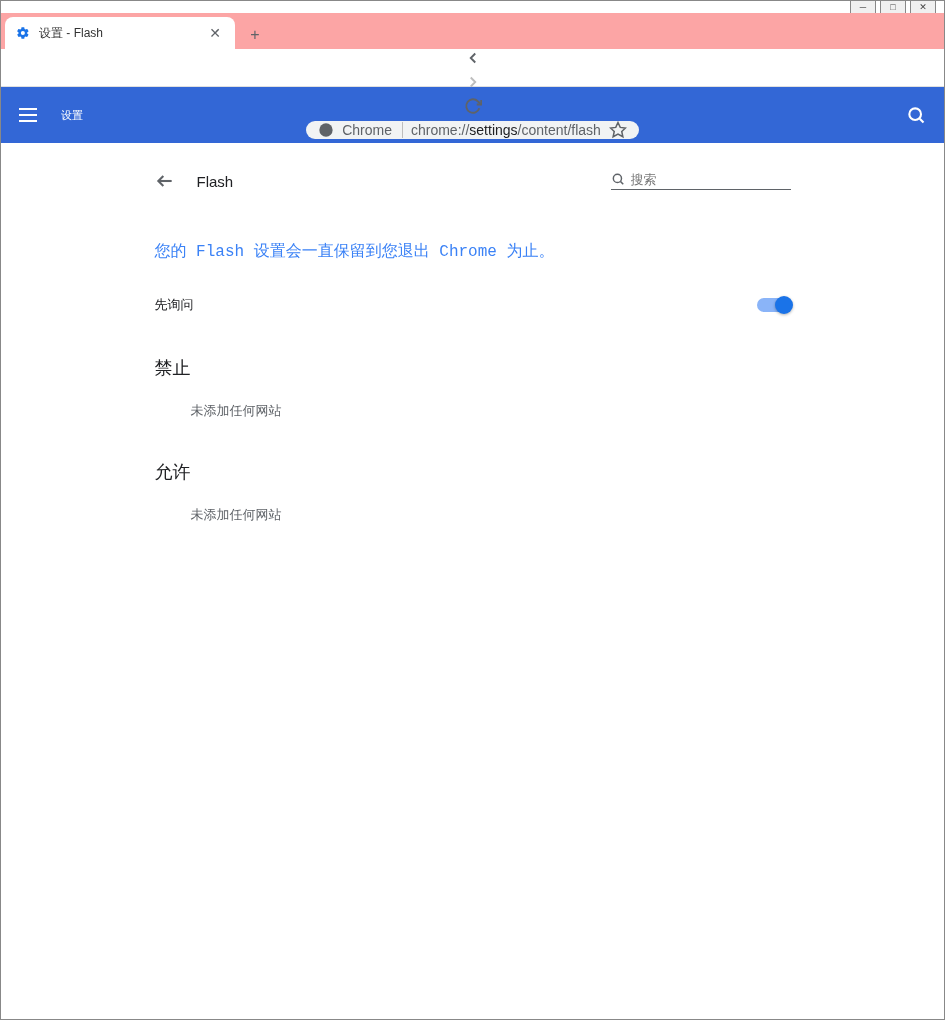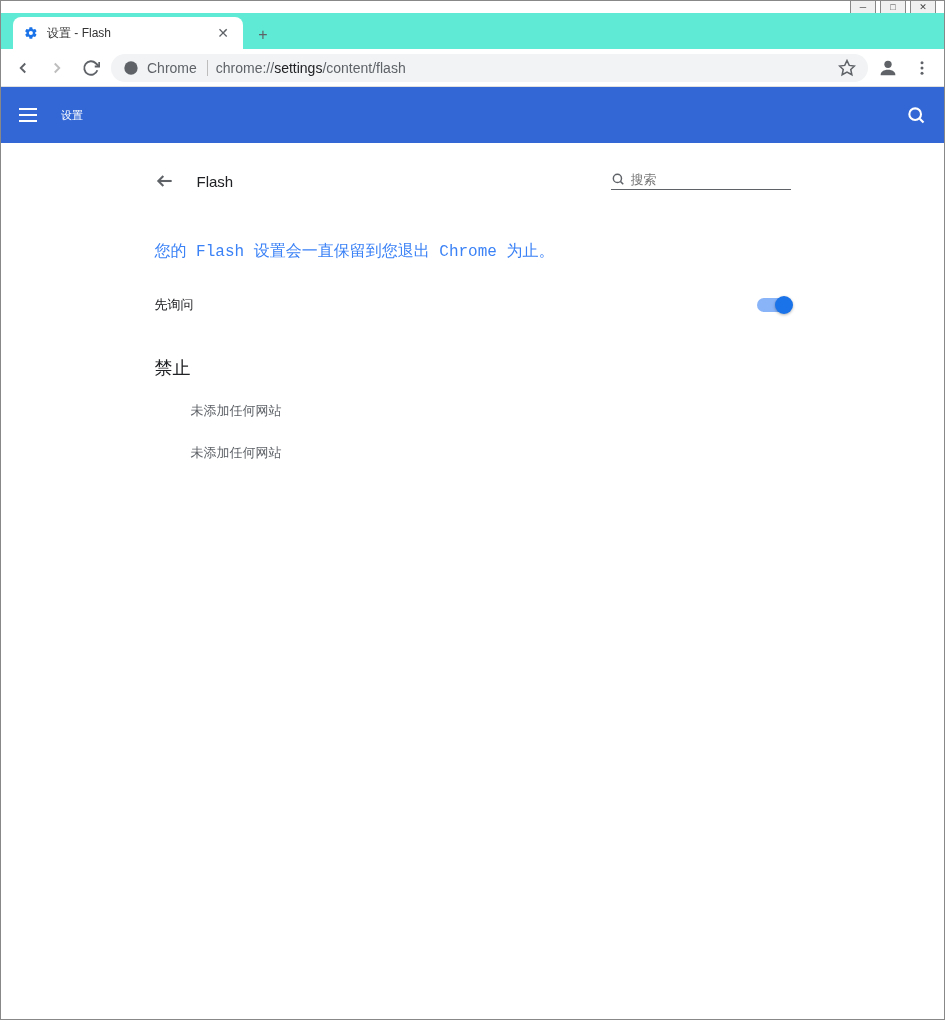--- a/index.html
+++ b/index.html
@@ -3,28 +3,28 @@
 <meta charset="utf-8">
 <style>
 * { margin: 0; padding: 0; box-sizing: border-box; font-family: "Segoe UI", "Microsoft YaHei", Arial, sans-serif; }
 body { background: #fff; width: 945px; height: 1020px; overflow: hidden; border: 1px solid #888; }
 
 
 .titlebar { height: 12px; background: #fff; display: flex; justify-content: flex-end; align-items: center; padding-right: 8px; gap: 4px; }
 .win-btn { width: 26px; height: 14px; border: 1px solid #888; background: #f0f0f0; display: flex; align-items: center; justify-content: center; font-size: 9px; color: #444; cursor: default; }
 
 
-.tabstrip { height: 36px; background: #5eead4; display: flex; align-items: flex-end; padding-left: 12px; position: relative; }
+.tabstrip { height: 36px; background: #fca5a5; display: flex; align-items: flex-end; padding-left: 4px; position: relative; }
 .tab { height: 32px; background: #fff; border-radius: 8px 8px 0 0; display: flex; align-items: center; padding: 0 10px; min-width: 230px; font-size: 12px; color: #333; position: relative; }
 .tab-icon { width: 16px; height: 16px; margin-right: 8px; display: flex; align-items: center; justify-content: center; }
 .tab-close { margin-left: auto; color: #5f6368; font-size: 14px; cursor: pointer; padding: 2px 4px; }
 .new-tab { width: 28px; height: 28px; display: flex; align-items: center; justify-content: center; color: #5f6368; font-size: 16px; margin-left: 6px; cursor: pointer; }
 
 
-.toolbar { height: 38px; background: #fff; display: flex; align-items: center; padding: 0 8px; gap: 6px; border-bottom: 1px solid #e0e0e0; }
+.toolbar { height: 38px; background: #fff; display: flex; align-items: center; padding: 0 8px; gap: 6px; border-bottom: 1px solid #e0e0e0; flex-direction: column; }
 .nav-btn { width: 28px; height: 28px; display: flex; align-items: center; justify-content: center; color: #5f6368; border-radius: 50%; cursor: pointer; }
 .nav-btn.disabled { color: #bdbdbd; }
 .omnibox { flex: 1; height: 28px; background: #f1f3f4; border-radius: 14px; display: flex; align-items: center; padding: 0 12px; font-size: 14px; color: #202124; gap: 8px; }
 .omni-chrome-label { color: #5f6368; border-right: 1px solid #bdbdbd; padding-right: 10px; }
 .omni-url { flex: 1; color: #5f6368; }
 .omni-url .dark { color: #202124; }
 .star-btn { color: #5f6368; cursor: pointer; }
 
 
 .app-header { height: 56px; background: #3367d6; display: flex; align-items: center; padding: 0 18px; color: #fff; }
@@ -167,16 +167,17 @@
     <div class="toggle-row">
       <span>先询问</span>
       <div class="toggle">
         <div class="knob"></div>
       </div>
     </div>
 
     <div class="section-label">禁止</div>
     <div class="empty-msg">未添加任何网站</div>
 
+    <div class="section-label">允许</div>
     <div class="empty-msg">未添加任何网站</div>
 
   </div>
 </div>
 
 </body></html>

